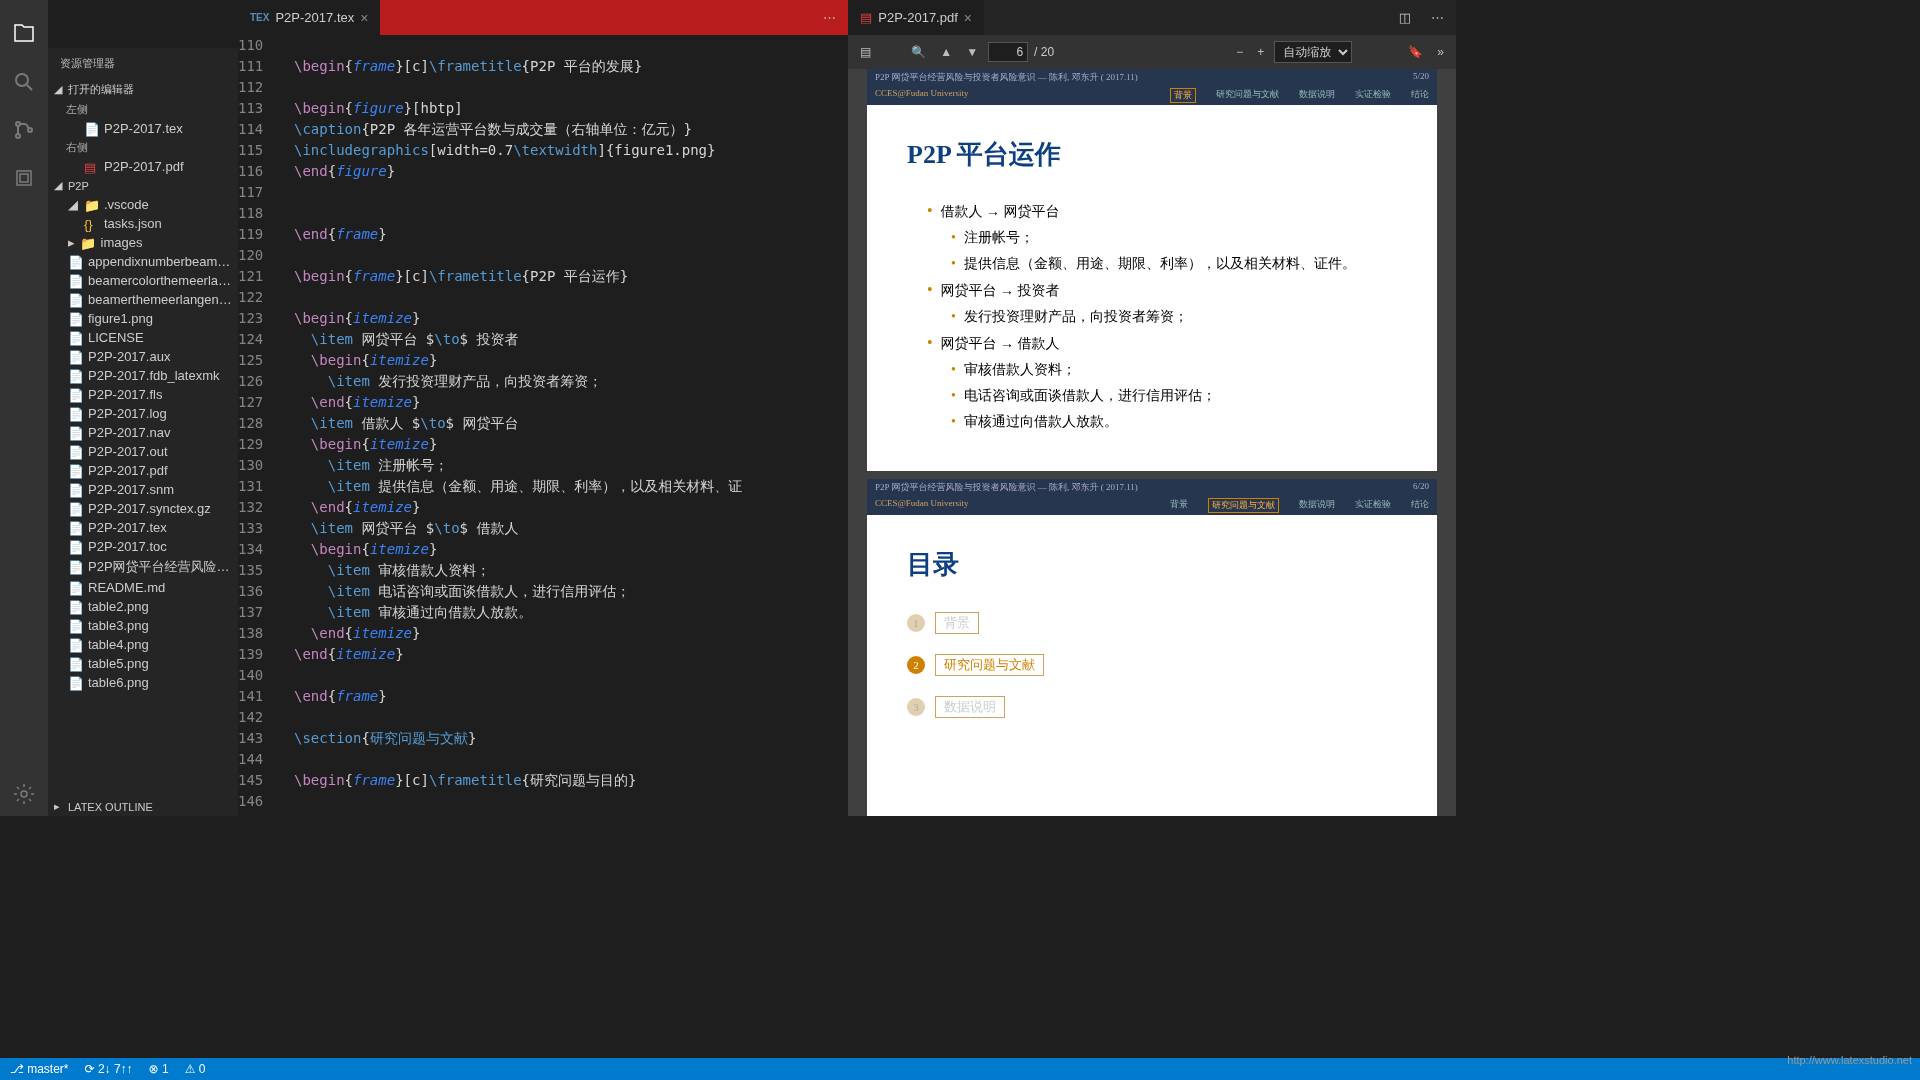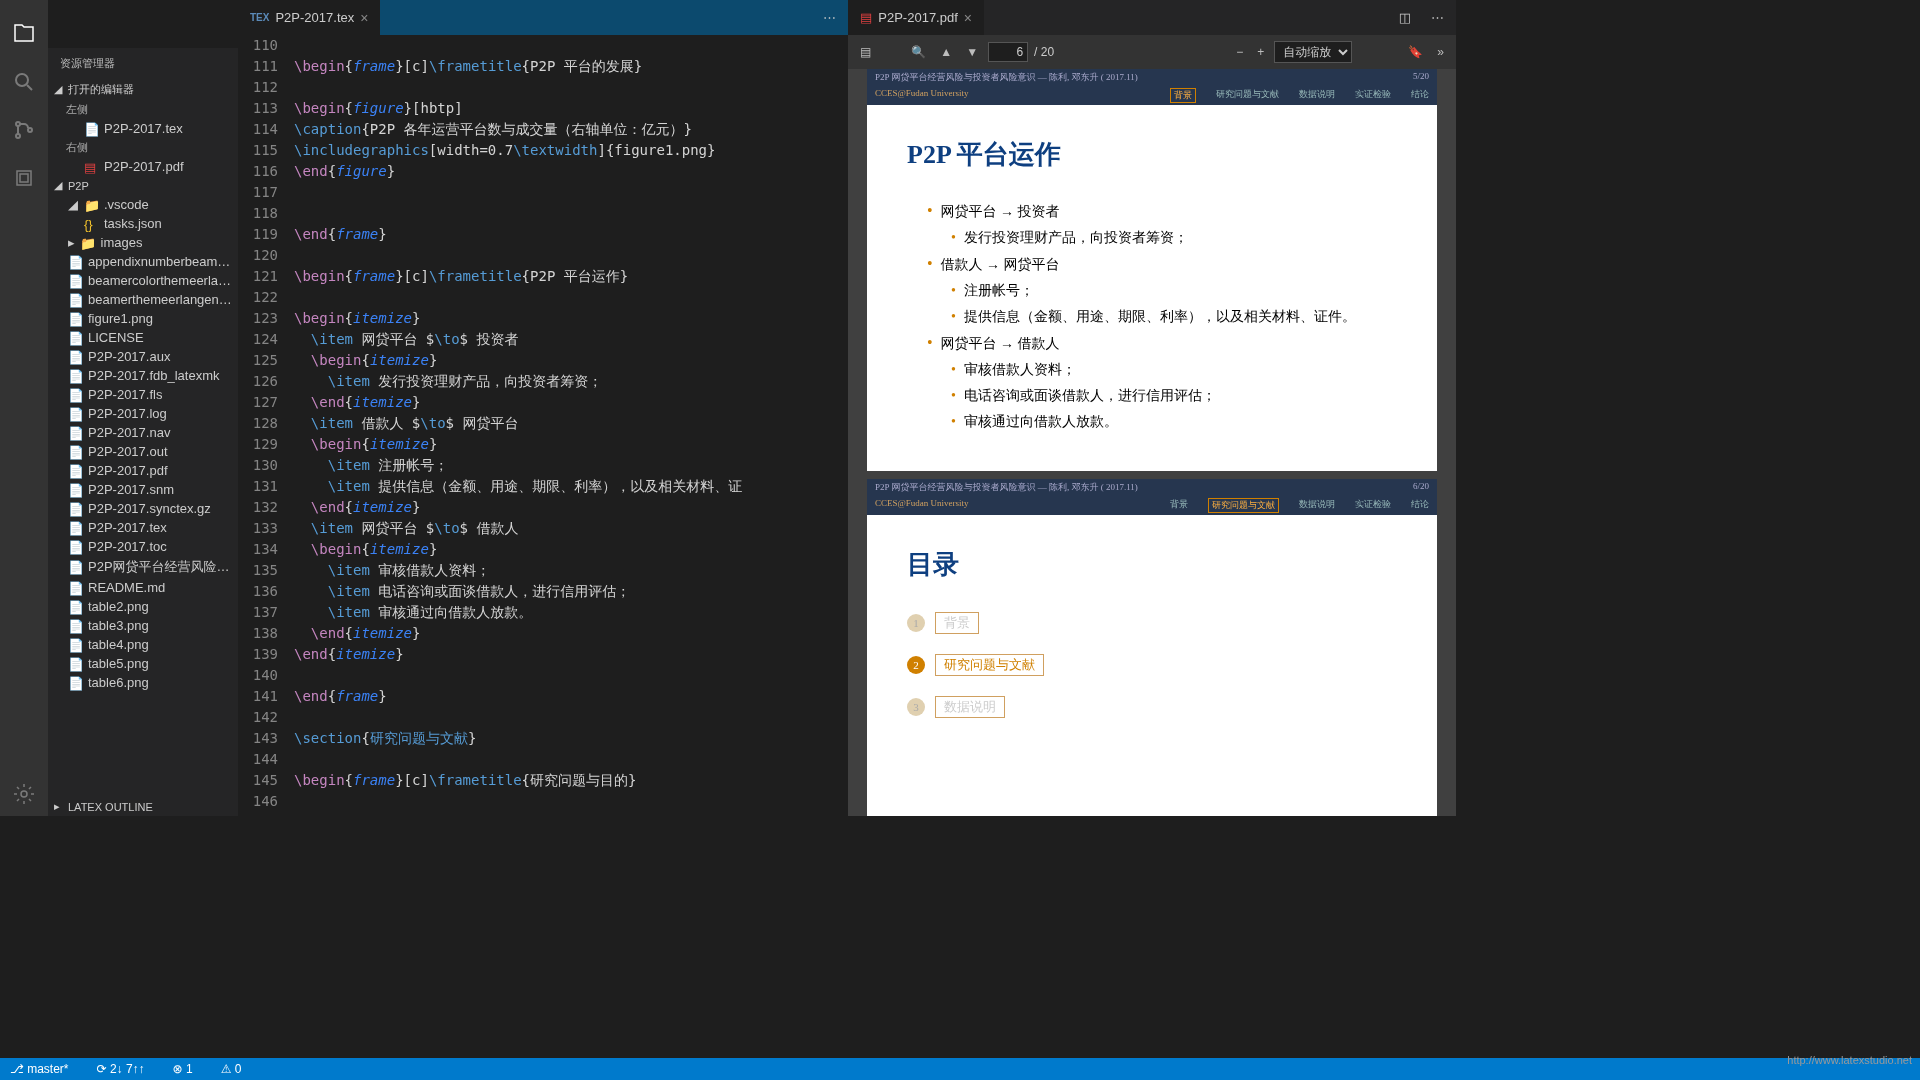--- a/index.html
+++ b/index.html
@@ -10,27 +10,27 @@
 .activity-bar .icon.active { opacity: 1; }
 .activity-bar .bottom { margin-top: auto; margin-bottom: 10px; }
 .sidebar { width: 190px; background: #252526; display: flex; flex-direction: column; margin-top: 48px; }
 .sidebar-header { padding: 8px 12px; font-size: 11px; color: #bbb; text-transform: uppercase; }
 .section-header { padding: 3px 6px; font-size: 11px; color: #ccc; cursor: pointer; display: flex; align-items: center; gap: 4px; }
 .section-header .chevron { width: 10px; display: inline-block; }
 .tree-item { padding: 2px 6px 2px 20px; font-size: 13px; color: #ccc; cursor: pointer; display: flex; align-items: center; gap: 6px; white-space: nowrap; overflow: hidden; text-overflow: ellipsis; }
 .tree-item.sub { padding-left: 36px; }
 .file-icon { width: 14px; height: 14px; flex-shrink: 0; }
 .editor-group { flex: 1; display: flex; flex-direction: column; background: #1e1e1e; min-width: 0; }
-.tabs { display: flex; background: #0c4a6e; height: 35px; align-items: center; }
+.tabs { display: flex; background: #b91c1c; height: 35px; align-items: center; }
 .tab { padding: 0 12px; height: 35px; display: flex; align-items: center; gap: 6px; background: #2d2d2d; color: #ccc; font-size: 13px; cursor: pointer; }
 .tab.active { background: #1e1e1e; }
 .tab .close { opacity: 0.6; cursor: pointer; font-size: 14px; }
 .tabs .more { margin-left: auto; padding: 0 12px; cursor: pointer; }
 .code-area { flex: 1; display: flex; overflow: hidden; position: relative; font-family: Consolas, monospace; font-size: 14px; }
-.gutter { width: 56px; text-align: right; padding-right: 16px; color: #858585; line-height: 21px; }
+.gutter { width: 56px; text-align: left; padding-right: 16px; color: #858585; line-height: 21px; }
 .code-content { flex: 1; line-height: 21px; white-space: pre; overflow: hidden; }
 .minimap { width: 48px; background: #1e1e1e; opacity: 0.6; }
 .kw { color: #c586c0; }
 .env { color: #3b82f6; font-style: italic; }
 .cmd { color: #569cd6; }
 .txt { color: #d4d4d4; }
 .pdf-pane { width: 608px; background: #252526; display: flex; flex-direction: column; }
 .pdf-tabs { display: flex; background: #252526; height: 35px; align-items: center; }
 .pdf-toolbar { height: 34px; background: #333333; display: flex; align-items: center; padding: 0 8px; gap: 6px; color: #ccc; font-size: 12px; }
 .pdf-toolbar .btn { padding: 4px; cursor: pointer; opacity: 0.9; }
@@ -50,21 +50,21 @@
 .pdf-body ul li::before { content: "•"; color: #d08000; margin-right: 8px; font-size: 16px; }
 .pdf-body ul ul li::before { content: "•"; color: #d08000; margin-right: 8px; font-size: 14px; }
 .pdf-body ul ul { padding-left: 24px; }
 .toc-item { display: flex; align-items: center; gap: 10px; margin: 20px 0; }
 .toc-num { width: 18px; height: 18px; border-radius: 50%; display: flex; align-items: center; justify-content: center; font-size: 11px; color: #fff; }
 .toc-num.faded { background: #e0d0b0; color: #aaa; }
 .toc-num.active { background: #d08000; }
 .toc-label { border: 1px solid #d0a060; padding: 1px 8px; font-size: 13px; }
 .toc-label.faded { color: #ccc; }
 .toc-label.active { color: #d08000; }
-.status-bar { position: fixed; bottom: 0; left: 0; right: 0; height: 22px; background: #007acc; color: #fff; display: flex; align-items: center; padding: 0 10px; font-size: 12px; gap: 28px; }
+.status-bar { position: fixed; bottom: 0; left: 0; right: 0; height: 22px; background: #007acc; color: #fff; display: flex; align-items: center; padding: 0 10px; font-size: 12px; gap: 16px; }
 .watermark { position: fixed; bottom: 14px; right: 8px; color: #999; font-size: 11px; }
 svg { display: block; }
 .group-label { font-size: 11px; color: #aaa; padding: 2px 10px 2px 18px; }
 </style>
 </head>
 <body>
 
 <div class="app">
 
   <div class="activity-bar">
@@ -328,26 +328,26 @@
             <span style="flex: 1 1 0%;"></span>
             <span class="active">背景</span>
             <span>研究问题与文献</span>
             <span>数据说明</span>
             <span>实证检验</span>
             <span>结论</span>
           </div>
         <div class="pdf-body">
           <div class="pdf-title">P2P 平台运作</div>
           <ul id="slide1-list">
-              <li>网贷平台 → 投资者<ul>
-                  <li>发行投资理财产品，向投资者筹资；</li>
-                </ul></li>
               <li>借款人 → 网贷平台<ul>
                   <li>注册帐号；</li>
                   <li>提供信息（金额、用途、期限、利率），以及相关材料、证件。</li>
+                </ul></li>
+              <li>网贷平台 → 投资者<ul>
+                  <li>发行投资理财产品，向投资者筹资；</li>
                 </ul></li>
               <li>网贷平台 → 借款人<ul>
                   <li>审核借款人资料；</li>
                   <li>电话咨询或面谈借款人，进行信用评估；</li>
                   <li>审核通过向借款人放款。</li>
                 </ul></li>
             </ul>
         </div>
       </div>
 

